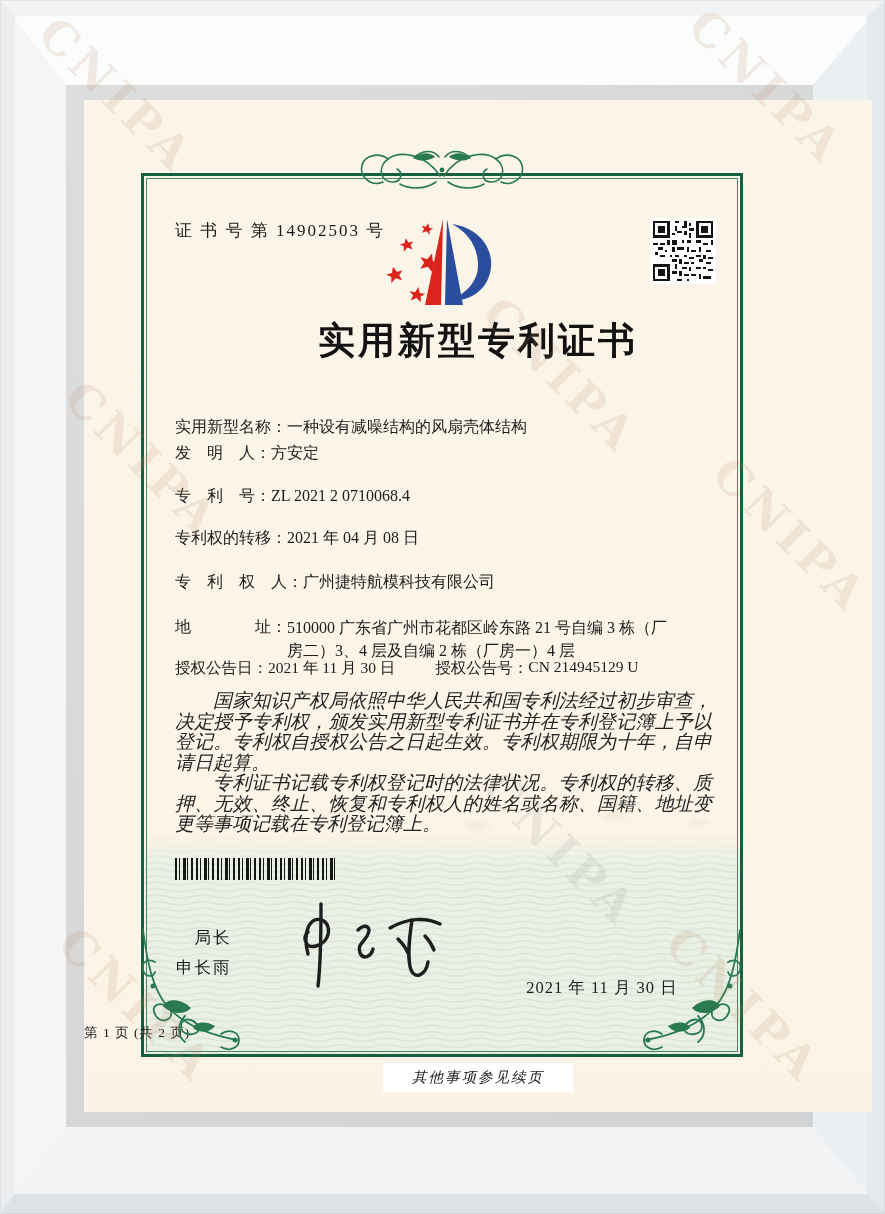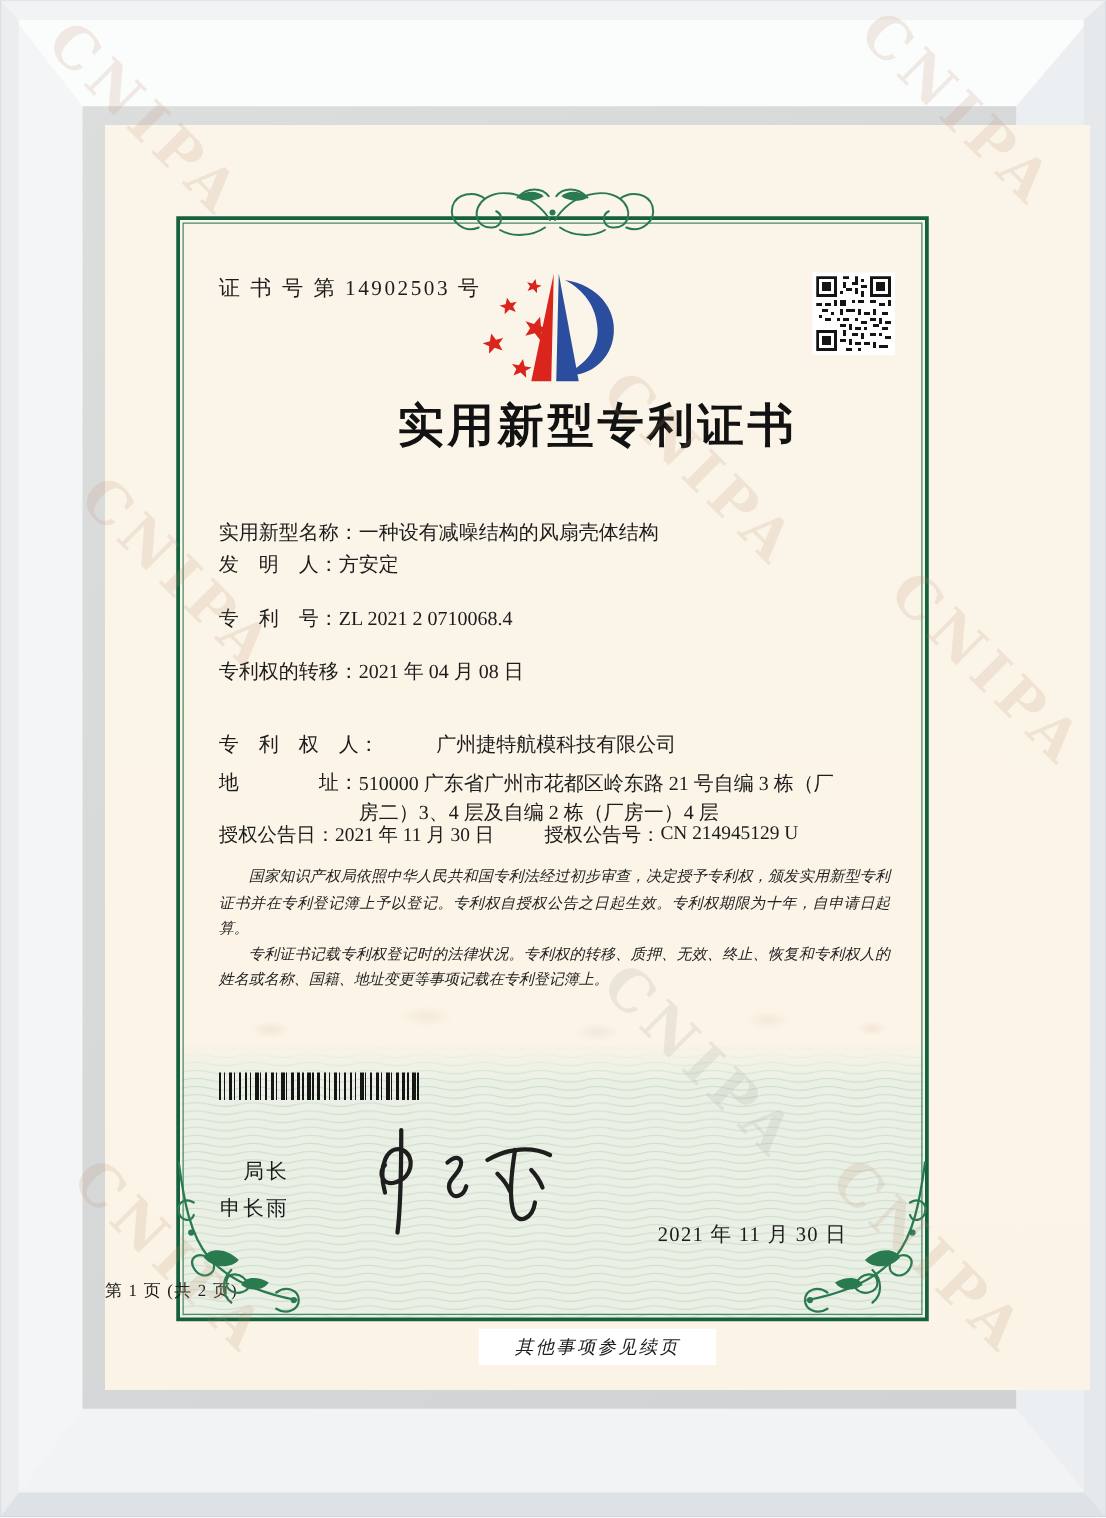--- a/index.html
+++ b/index.html
@@ -55,28 +55,28 @@
   .qr { position:absolute; left:566px; top:118px; width:66px; height:66px; background:#fff; padding:3px; }
   .qr svg { display:block; width:60px; height:60px; }
   .title { position:absolute; left:0; top:216px; width:100%; text-align:center;
     font-size:37px; font-weight:bold; letter-spacing:3px; color:#121212; }
 
   
   .field-row { position:absolute; left:91px; display:flex; align-items:flex-start;
     font-size:16px; line-height:22px; white-space:pre; }
   .field-row .val { white-space:pre-wrap; }
   .r1 { top:316px; } .r2 { top:342px; } .r3 { top:385px; }
-  .r4 { top:427px; } .r5 { top:486px;gap:46px; }
+  .r4 { top:427px; } .r5 { top:471px; }
   .r6 { top:516px; } .r6 .val { width:382px; line-height:23px; }
   .grant-row { position:absolute; left:91px; top:558px; display:flex; font-size:15.5px; white-space:pre; }
   .grant-row .sp { display:inline-block; width:40px; }
 
   
   .body-text { position:absolute; left:91px; top:591px; width:537px;
-    font-size:12px; line-height:20.5px; text-align:justify; font-style:italic; color:#222; }
+    font-size:19px; line-height:20.5px; text-align:justify; font-style:italic; color:#222; }
   .body-text p { text-indent:2em; }
 
   
   .barcode { position:absolute; left:91px; top:758px; width:162px; height:22px;
     background:repeating-linear-gradient(90deg,
       #151515 0 2px, transparent 2px 4px,
       #151515 4px 5px, transparent 5px 8px,
       #151515 8px 11px, transparent 11px 12px,
       #151515 12px 13px, transparent 13px 16px,
       #151515 16px 18px, transparent 18px 21px); }

